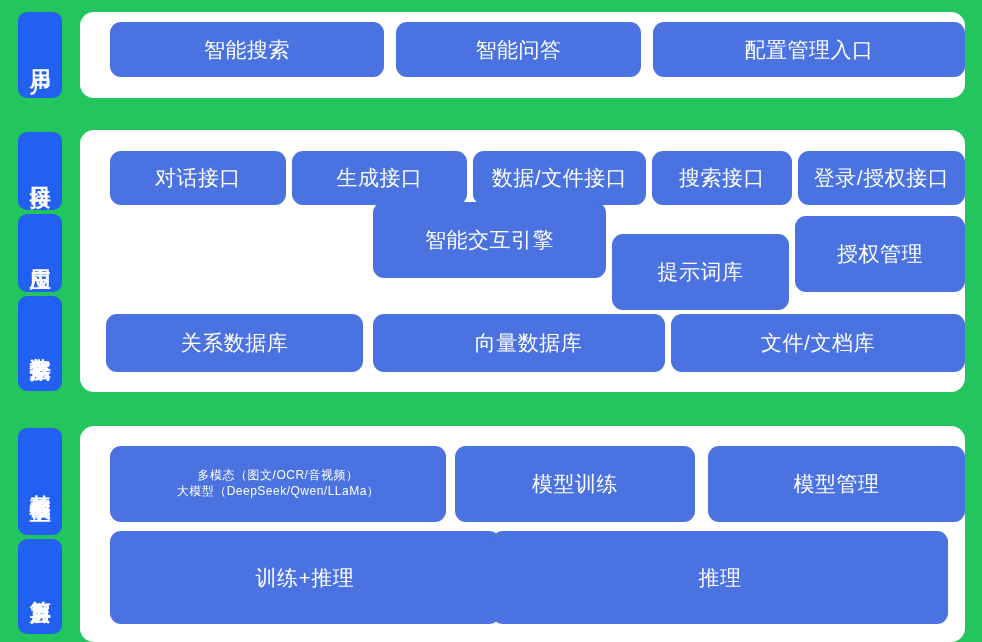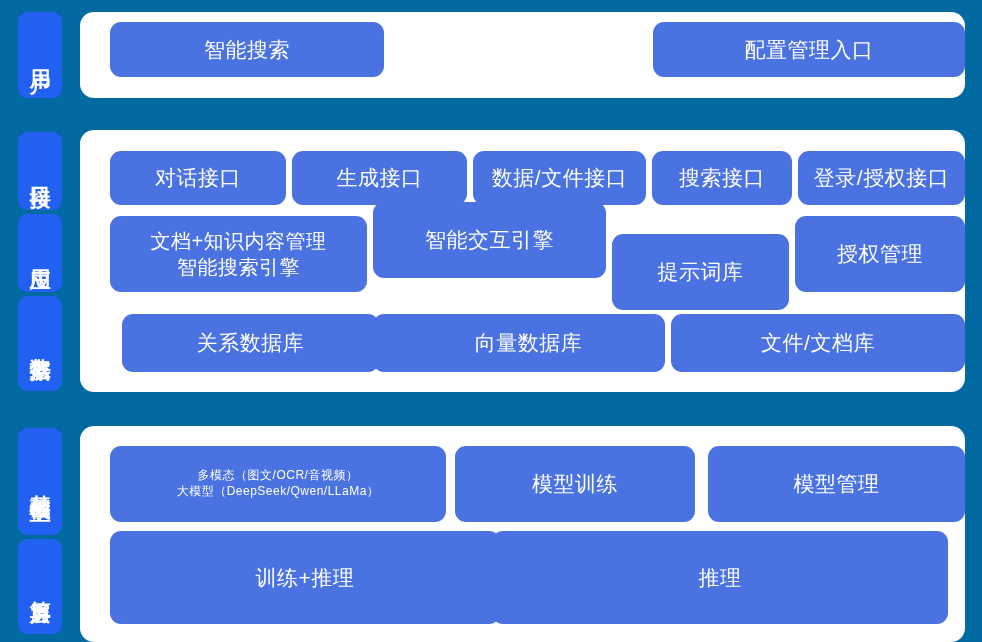--- a/index.html
+++ b/index.html
@@ -10,21 +10,21 @@
     width: 982px;
     height: 642px;
     background: #eef2f9;
     font-family: "Liberation Sans", "DejaVu Sans", sans-serif;
     overflow: hidden;
   }
   .canvas {
     position: relative;
     width: 982px;
     height: 642px;
-    background: #0369a1;
+    background: #22c55e;
   }
 
   
   .section {
     position: absolute;
     display: flex;
     align-items: stretch;
   }
   .rail {
     position: relative;
@@ -93,20 +93,23 @@
     <div class="rail" style="height:108px;">
       <div class="rail-tile" style="top:12px; height:86px;">
         <span class="vtext">用户</span>
       </div>
     </div>
     <div class="panel" style="left:80px; top:12px; width:885px; height:86px;"></div>
 
     <div class="card" style="left:110px; top:22px; width:274px; height:55px;">
       <span class="line">智能搜索</span>
     </div>
+    <div class="card" style="left:396px; top:22px; width:245px; height:55px;">
+      <span class="line">智能问答</span>
+    </div>
     <div class="card" style="left:653px; top:22px; width:312px; height:55px;">
       <span class="line">配置管理入口</span>
     </div>
   </div>
 
   <div class="section" style="left:0; top:118px; width:982px; height:282px;">
     <div class="rail" style="height:282px;">
       <div class="rail-tile" style="top:14px; height:78px;">
         <span class="vtext">接口</span>
       </div>
@@ -128,35 +131,31 @@
     <div class="card" style="left:473px; top:33px; width:173px; height:54px;">
       <span class="line">数据/文件接口</span>
     </div>
     <div class="card" style="left:652px; top:33px; width:140px; height:54px;">
       <span class="line">搜索接口</span>
     </div>
     <div class="card" style="left:798px; top:33px; width:167px; height:54px;">
       <span class="line">登录/授权接口</span>
     </div>
 
-    <div class="card two-line" style="left:110px; top:98px; width:257px; height:76px; flex-direction:column;">
-      <span class="line">文档+知识内容管理</span>
-      <span class="line">智能搜索引擎</span>
-    </div>
     <div class="card" style="left:373px; top:84px; width:233px; height:76px;">
       <span class="line">智能交互引擎</span>
     </div>
     <div class="card" style="left:612px; top:116px; width:177px; height:76px;">
       <span class="line">提示词库</span>
     </div>
     <div class="card" style="left:795px; top:98px; width:170px; height:76px;">
       <span class="line">授权管理</span>
     </div>
 
-    <div class="card" style="left:122px; top:196px; width:257px; height:58px;">
+    <div class="card" style="left:106px; top:196px; width:257px; height:58px;">
       <span class="line">关系数据库</span>
     </div>
     <div class="card" style="left:373px; top:196px; width:292px; height:58px;padding-left:25px;">
       <span class="line">向量数据库</span>
     </div>
     <div class="card" style="left:671px; top:196px; width:294px; height:58px;">
       <span class="line">文件/文档库</span>
     </div>
   </div>
 

